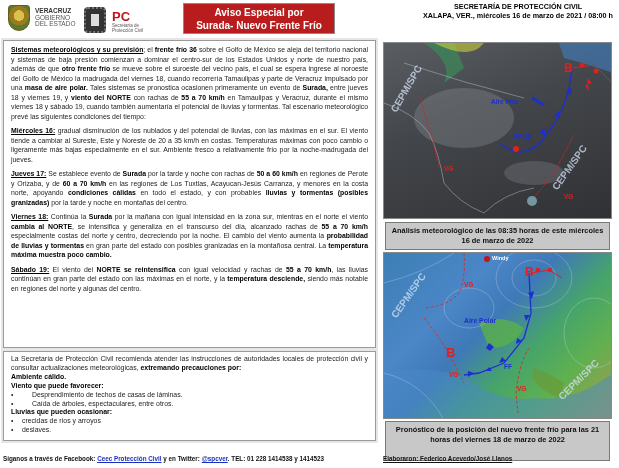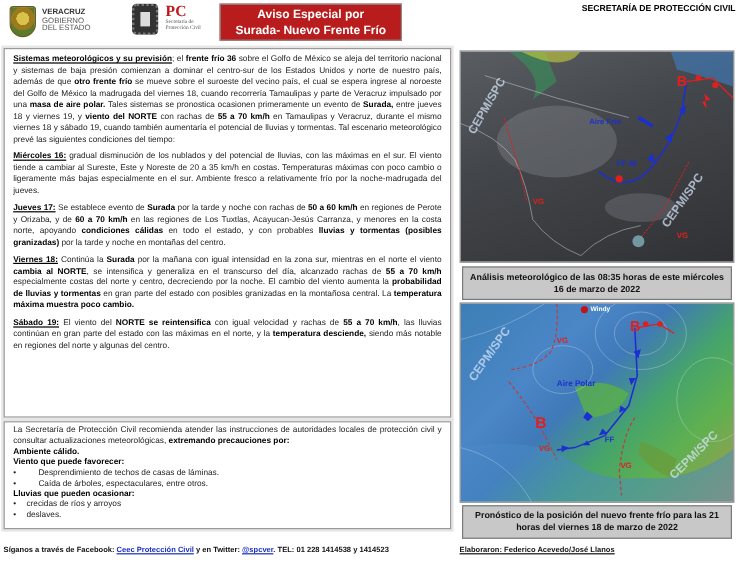--- a/index.html
+++ b/index.html
@@ -6,21 +6,21 @@
   html, body { width: 619px; height: 468px; overflow: hidden; background: #ffffff; }
   body { font-family: "Liberation Sans", sans-serif; color: #111; position: relative; }
 
   .logo-veracruz { position: absolute; left: 8px; top: 3px; width: 88px; height: 30px; display: flex; align-items: center; }
   .shield { width: 22px; height: 26px; border-radius: 3px 3px 11px 11px; background: radial-gradient(circle at 50% 40%, #d8c24a 0 30%, #9b7a1e 31% 55%, #5c7a2e 56%); border: 1px solid #6b5a1a; }
   .logo-veracruz .txt { margin-left: 5px; font-size: 6.5px; line-height: 6.5px; color: #444; font-weight: bold; }
   .logo-veracruz .txt span { display: block; }
   .logo-veracruz .txt .l1 { color: #333; }
   .logo-veracruz .txt .l2, .logo-veracruz .txt .l3 { font-weight: normal; color: #555; }
 
-  .logo-pc { position: absolute; left: 110px; top: 3px; width: 80px; height: 30px; display: flex; align-items: flex-start; font-family: Liberation Serif, serif; }
+  .logo-pc { position: absolute; left: 84px; top: 3px; width: 80px; height: 30px; display: flex; align-items: flex-end; }
   .pc-emblem { width: 22px; height: 26px; background: #333; border-radius: 4px; position: relative; border: 2px dotted #777; }
   .pc-emblem::after { content: ""; position: absolute; left: 5px; top: 5px; width: 8px; height: 12px; background: #ddd; }
   .logo-pc .txt { margin-left: 6px; }
   .logo-pc .pc { font-size: 13px; font-weight: bold; color: #c0151b; line-height: 12px; }
   .logo-pc .sub { font-size: 4.5px; color: #555; line-height: 5px; }
 
   .title-box { position: absolute; left: 183px; top: 3px; width: 152px; height: 31px; background: #b91c1c; border: 1px solid #8c8c8c; text-align: center; color: #ffffff; font-weight: bold; font-size: 10px; line-height: 13px; padding-top: 2px; }
 
   .header-right { position: absolute; right: 6px; top: 3px; text-align: center; font-size: 7.2px; line-height: 8.6px; color: #000; }
   .header-right div:nth-child(1), .header-right div:nth-child(2) { font-weight: bold; }
@@ -41,21 +41,21 @@
   .map1 { position: absolute; left: 383px; top: 42px; width: 229px; height: 177px; overflow: hidden; border: 1px solid #888; background: linear-gradient(160deg, #5a5d62 0%, #43464a 40%, #3a3c40 70%, #2f3134 100%); }
   .map2 { position: absolute; left: 383px; top: 252px; width: 229px; height: 167px; overflow: hidden; border: 1px solid #888; background: linear-gradient(135deg, #3c7fb5 0%, #4b86c7 30%, #3f79b8 45%, #46a46b 62%, #5fb04f 78%, #a89a52 100%); }
   .map-lbl { position: absolute; font-weight: bold; font-size: 6.5px; }
   .blue-lbl { color: #1d2fd0; }
   .red-lbl { color: #e0201f; }
   .wm { position: absolute; color: rgba(210,225,245,0.75); font-weight: bold; font-size: 10px; transform-origin: left bottom; }
   .B { position: absolute; color: #e0201f; font-weight: bold; font-size: 12px; }
 
   .cap { position: absolute; left: 385px; width: 225px; background: #c8c8c8; border: 1px solid #7a7a7a; text-align: center; font-weight: bold; font-size: 7.4px; line-height: 9.5px; color: #111; padding: 3px 2px; }
   .cap1 { top: 222px; height: 28px; }
-  .cap2 { top: 421px; height: 28px; }
+  .cap2 { top: 421px; height: 40px; }
 
   .footer { position: absolute; left: 3px; top: 455px; width: 616px; font-size: 6.3px; font-weight: bold; color: #111; white-space: nowrap; }
   .footer a { color: #1a2fbf; text-decoration: underline; }
   .footer .elab { position: absolute; left: 380px; top: 0; text-decoration: underline; }
 </style>
 </head>
 <body>
 
 <div class="logo-veracruz">
   <div class="shield"></div>
@@ -75,20 +75,21 @@
   </div>
 </div>
 
 <div class="title-box">
   <div>Aviso Especial por</div>
   <div>Surada- Nuevo Frente Frío</div>
 </div>
 
 <div class="header-right">
   <div>SECRETARÍA DE PROTECCIÓN CIVIL</div>
+  <div style="font-weight:bold">XALAPA, VER., miércoles 16 de marzo de 2021 / 08:00 h</div>
 </div>
 
 <div class="left-box box-main">
   <p><span class="day">Sistemas meteorológicos y su previsión</span><span>; el </span><b>frente frío 36</b><span> sobre el Golfo de México se aleja del territorio nacional y sistemas de baja presión comienzan a dominar el centro-sur de los Estados Unidos y norte de nuestro país, además de que </span><b>otro frente frío</b><span> se mueve sobre el suroeste del vecino país, el cual se espera ingrese al noroeste del Golfo de México la madrugada del viernes 18, cuando recorrería Tamaulipas y parte de Veracruz impulsado por una </span><b>masa de aire polar.</b><span> Tales sistemas se pronostica ocasionen primeramente un evento de </span><b>Surada,</b><span> entre jueves 18 y viernes 19, y </span><b>viento del NORTE</b><span> con rachas de </span><b>55 a 70 km/h</b><span> en Tamaulipas y Veracruz, durante el mismo viernes 18 y sábado 19, cuando también aumentaría el potencial de lluvias y tormentas. Tal escenario meteorológico prevé las siguientes condiciones del tiempo:</span></p>
 
   <p><span class="day">Miércoles 16:</span><span> gradual disminución de los nublados y del potencial de lluvias, con las máximas en el sur. El viento tiende a cambiar al Sureste, Este y Noreste de 20 a 35 km/h en costas. Temperaturas máximas con poco cambio o ligeramente más bajas especialmente en el sur. Ambiente fresco a relativamente frío por la noche-madrugada del jueves.</span></p>
 
   <p><span class="day">Jueves 17:</span><span> Se establece evento de </span><b>Surada</b><span> por la tarde y noche con rachas de </span><b>50 a 60 km/h</b><span> en regiones de Perote y Orizaba, y de </span><b>60 a 70 km/h</b><span> en las regiones de Los Tuxtlas, Acayucan-Jesús Carranza, y menores en la costa norte, apoyando </span><b>condiciones cálidas</b><span> en todo el estado, y con probables </span><b>lluvias y tormentas (posibles granizadas)</b><span> por la tarde y noche en montañas del centro.</span></p>
 
   <p><span class="day">Viernes 18:</span><span> Continúa la </span><b>Surada</b><span> por la mañana con igual intensidad en la zona sur, mientras en el norte el viento </span><b>cambia al NORTE</b><span>, se intensifica y generaliza en el transcurso del día, alcanzado rachas de </span><b>55 a 70 km/h</b><span> especialmente costas del norte y centro, decreciendo por la noche. El cambio del viento aumenta la </span><b>probabilidad de lluvias y tormentas</b><span> en gran parte del estado con posibles granizadas en la montañosa central. La </span><b>temperatura máxima muestra poco cambio.</b></p>

